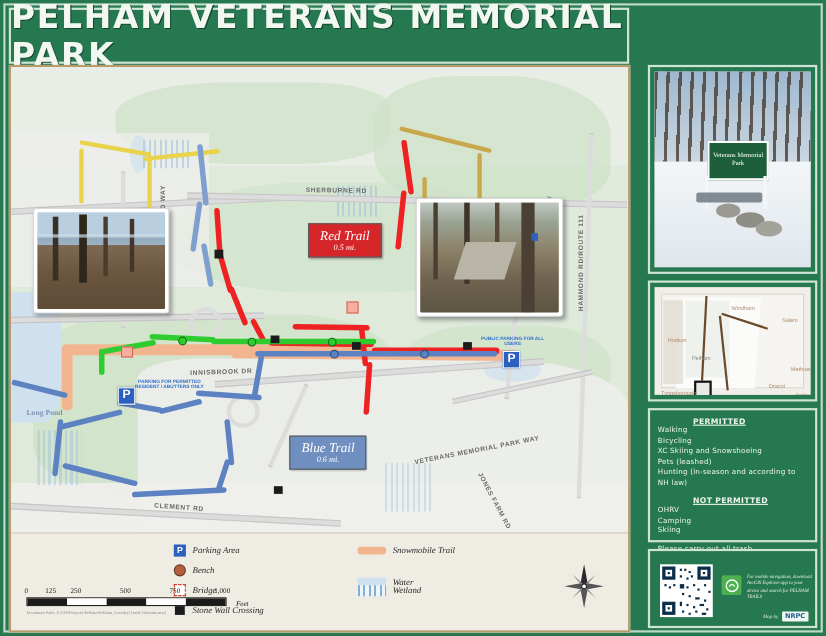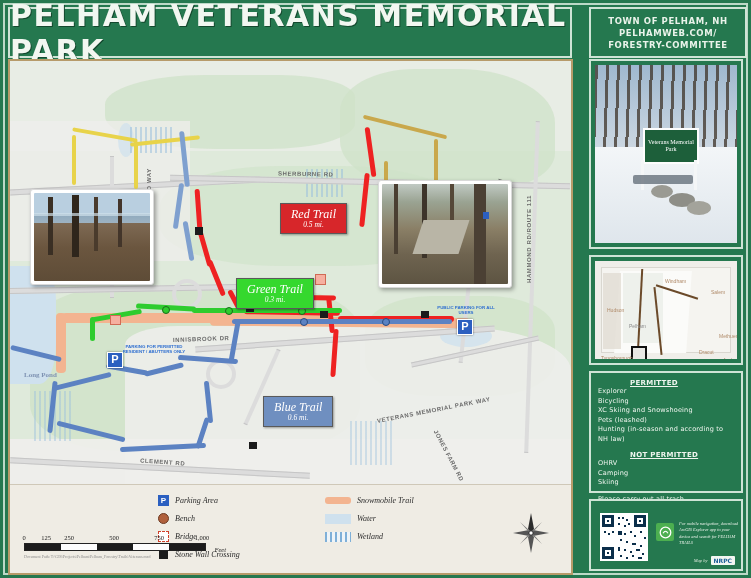--- a/index.html
+++ b/index.html
@@ -111,25 +111,20 @@
     font-family:"DejaVu Sans",sans-serif;}
 </style>
 </head>
 <body>
 
 <div id="poster">
 
   <div class="hdr-title">
     <span>PELHAM VETERANS MEMORIAL PARK</span>
   </div>
-  <div class="hdr-town">
-    <div>TOWN OF PELHAM, NH</div>
-    <div>PELHAMWEB.COM/</div>
-    <div>FORESTRY-COMMITTEE</div>
-  </div>
 
   <div id="mapframe">
     <div id="map">
 
       <div class="landfill green1" style="left:0;top:0;width:561px;height:424px;"></div>
       <div class="landfill greyland" style="left:0;top:0;width:561px;height:90px;opacity:.55;"></div>
       <div class="landfill green2" style="left:95px;top:14px;width:250px;height:74px;border-radius:40% 30% 35% 45%;opacity:.75;"></div>
       <div class="landfill green2" style="left:330px;top:8px;width:215px;height:120px;border-radius:35% 45% 30% 40%;opacity:.75;"></div>
       <div class="landfill green2" style="left:150px;top:105px;width:300px;height:100px;border-radius:40%;opacity:.6;"></div>
       <div class="landfill green2" style="left:20px;top:225px;width:330px;height:165px;border-radius:28%;opacity:.8;"></div>
@@ -240,24 +235,20 @@
 
       <div class="pmark" style="left:97px;top:291px;">P</div>
       <div class="pmark" style="left:447px;top:258px;">P</div>
       <div class="bluenote" style="left:106px;top:283px;width:76px;">PARKING FOR PERMITTED RESIDENT / ABUTTERS ONLY</div>
       <div class="bluenote" style="left:424px;top:244px;width:64px;">PUBLIC PARKING FOR ALL USERS</div>
 
       <div class="tlabel tl-red" style="left:270px;top:142px;">
         <b>Red Trail</b>
         <i>0.5 mi.</i>
       </div>
-      <div class="tlabel tl-green" style="left:226px;top:217px;">
-        <b>Green Trail</b>
-        <i>0.3 mi.</i>
-      </div>
       <div class="tlabel tl-blue" style="left:253px;top:335px;">
         <b>Blue Trail</b>
         <i>0.6 mi.</i>
       </div>
 
 
       <div class="photo" style="left:20px;top:128px;width:116px;height:88px;">
         <div class="inner" style="background:linear-gradient(#b9cfe0 0%,#b9cfe0 24%,#8fa9bd 24%,#9db3c3 34%,#7e6a54 34%,#6b563f 62%,#5e4c37 100%);">
           <div style="position:absolute;left:14px;top:4px;width:5px;height:58px;background:#3a2f24;"></div>
           <div style="position:absolute;left:38px;top:2px;width:7px;height:62px;background:#2f261c;"></div>
@@ -310,21 +301,21 @@
         <span>Stone Wall Crossing</span>
       </div>
 
       <div class="lg-item" style="left:315px;top:10px;">
         <span class="lg-ico" style="width:26px;flex:0 0 26px;">
           <span style="display:block;width:26px;height:7px;background:#f3b490;border-radius:3px;"></span>
         </span>
         <span>Snowmobile Trail</span>
       </div>
 
-      <div class="lg-item" style="left:315px;top:28px;">
+      <div class="lg-item" style="left:315px;top:39px;">
         <span class="lg-ico" style="width:26px;flex:0 0 26px;">
           <span style="display:block;width:26px;height:10px;background:#cfe1ee;"></span>
         </span>
         <span>Water</span>
       </div>
 
       <div class="lg-item" style="left:315px;top:46px;">
         <span class="lg-ico" style="width:26px;flex:0 0 26px;">
           <span style="display:block;width:26px;height:10px;background:repeating-linear-gradient(90deg,#7fb0d8 0 2px,#eef4f8 2px 5px);"></span>
         </span>
@@ -409,21 +400,21 @@
       <span style="position:absolute;left:34px;top:62px;font-size:5px;color:#8a8a8a;">Pelham</span>
       <span style="position:absolute;left:124px;top:72px;font-size:5px;color:#b08b6a;">Methuen</span>
       <span style="position:absolute;left:104px;top:88px;font-size:5px;color:#b08b6a;">Dracut</span>
       <span style="position:absolute;left:128px;top:96px;font-size:5px;color:#b08b6a;">Andover</span>
       <span style="position:absolute;left:6px;top:94px;font-size:5px;color:#b08b6a;">Tyngsborough</span>
     </div>
   </div>
 
   <div class="rpanel" id="rules">
     <div class="rules-h">PERMITTED</div>
-    <div class="rules-l">Explorer</div>
+    <div class="rules-l">Walking</div>
     <div class="rules-l">Bicycling</div>
     <div class="rules-l">XC Skiing and Snowshoeing</div>
     <div class="rules-l">Pets (leashed)</div>
     <div class="rules-l">Hunting (in-season and according to NH law)</div>
     <div style="height:7px;"></div>
     <div class="rules-h">NOT PERMITTED</div>
     <div class="rules-l">OHRV</div>
     <div class="rules-l">Camping</div>
     <div class="rules-l">Skiing</div>
     <div style="height:7px;"></div>

